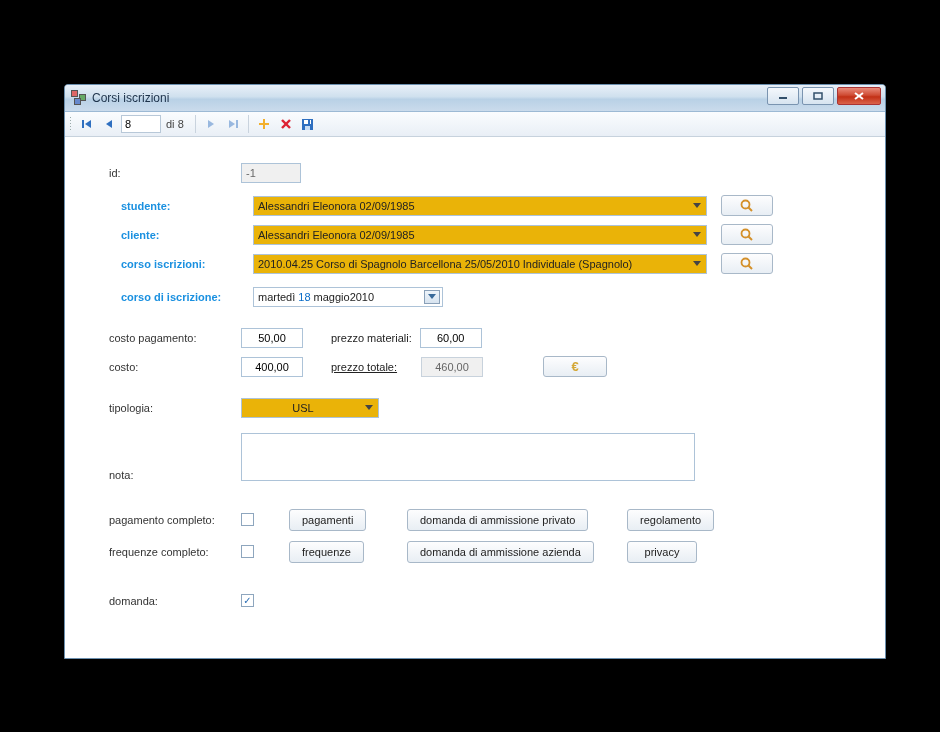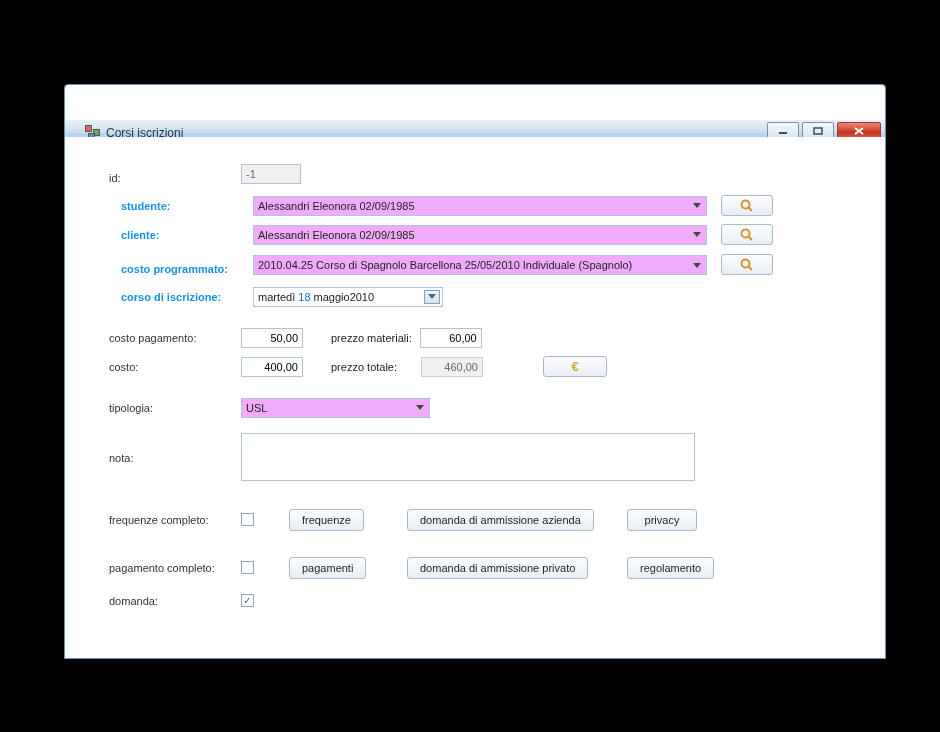--- a/index.html
+++ b/index.html
@@ -24,23 +24,22 @@
     box-shadow: 3px 3px 10px rgba(0,0,0,0.5);
     border-radius: 4px 4px 0 0;
     overflow: hidden;
   }
   .titlebar {
     height: 27px;
     background: linear-gradient(#e9f0f8, #cfe0ee 45%, #b9d1e6 55%, #cadbec);
     border-bottom: 1px solid #9cb9d4;
     display: flex;
     align-items: center;
-    padding: 0 2px 0 20px;
+    padding: 0 2px 0 6px;
     position: relative;
-    margin-top: 35px;
   }
   .app-icon {
     width: 16px; height: 16px;
     margin-right: 5px;
     position: relative;
     display: inline-block;
   }
   .app-icon .sq { position:absolute; width:7px; height:7px; border:1px solid #555; }
   .app-icon .sq1 { left:0; top:0; background:#d66; }
   .app-icon .sq2 { left:8px; top:4px; background:#6a6; }
@@ -105,55 +104,55 @@
     padding: 24px 20px 20px 44px;
     background: #fff;
   }
 
   .row {
     display: flex;
     align-items: center;
     margin-bottom: 6px;
     min-height: 23px;
   }
-  .row.spaced { margin-bottom: 10px; align-items: flex-end; }
+  .row.spaced { margin-bottom: 10px; }
   .lbl {
     width: 132px;
     font-size: 11px;
     color: #333;
   }
   .lbl.blue { color: #1a90e0; font-weight: bold; margin-left: 12px; }
 
   .text-input {
     height: 20px;
     border: 1px solid #adc3d8;
     background: #fff;
     font-size: 11px;
     padding: 0 4px;
   }
   .text-input.ro { background: #f0f0f0; color:#666; border-color:#c8d2dc; }
-  .text-input.num { width: 62px; text-align:right; }
+  .text-input.num { width: 62px; text-align:center; }
   .text-input.id { width: 60px; background:#f0f0f0; color:#666; text-align:left; }
 
   .combo {
     height: 20px;
     border: 1px solid #adc3d8;
-    background: #f0abfc;
+    background: #eab308;
     font-size: 11px;
     display:flex; align-items:center;
     position: relative;
     padding: 0 18px 0 4px;
   }
   .combo .arrow {
     position:absolute; right:2px; top:2px;
     width:15px; height:14px;
     display:flex; align-items:center; justify-content:center;
   }
   .combo.wide { width: 454px; }
-  .combo.med  { width: 189px; }
+  .combo.med  { width: 138px; justify-content: center; }
 
   .search-btn {
     width: 52px; height: 21px;
     margin-left: 14px;
     border: 1px solid #a8b8c8;
     border-radius: 3px;
     background: linear-gradient(#fdfdfe,#e8eef4);
     display:flex; align-items:center; justify-content:center;
   }
 
@@ -343,21 +342,21 @@
       </div>
       <div class="search-btn">
         <svg width="14" height="14">
             <circle cx="5.5" cy="5.5" r="4" fill="none" stroke="#d4902a" stroke-width="1.8"></circle>
             <line x1="8.5" y1="8.5" x2="12" y2="12" stroke="#d4902a" stroke-width="2"></line>
           </svg>
       </div>
     </div>
 
     <div class="row spaced">
-      <span class="lbl blue">costo programmato:</span>
+      <span class="lbl blue">corso iscrizioni:</span>
       <div class="combo wide">
         <span>2010.04.25 Corso di Spagnolo Barcellona 25/05/2010 Individuale (Spagnolo)</span>
         <span class="arrow">
             <svg width="8" height="5">
               <polygon points="0,0 8,0 4,5" fill="#444"></polygon>
             </svg>
           </span>
       </div>
       <div class="search-btn">
         <svg width="14" height="14">
@@ -385,59 +384,59 @@
     <div class="row">
       <span class="lbl">costo pagamento:</span>
       <input class="text-input num" value="50,00" style="">
       <span class="inline-lbl">prezzo materiali:</span>
       <input class="text-input num" value="60,00" style="">
     </div>
 
     <div class="row" style="margin-bottom:18px;">
       <span class="lbl">costo:</span>
       <input class="text-input num" value="400,00" style="">
-      <span class="inline-lbl" style="margin-left:28px; width:82px; display:inline-block;">prezzo totale:</span>
+      <span class="inline-lbl" style="margin-left:28px; width:82px; display:inline-block;text-decoration:underline;">prezzo totale:</span>
       <input class="text-input num ro" readonly="" value="460,00" style="">
       <div class="euro-btn">
         <span>€</span>
       </div>
     </div>
 
     <div class="row" style="margin-bottom:14px;">
       <span class="lbl">tipologia:</span>
       <div class="combo med">
         <span>USL</span>
         <span class="arrow">
             <svg width="8" height="5">
               <polygon points="0,0 8,0 4,5" fill="#444"></polygon>
             </svg>
           </span>
       </div>
     </div>
 
-    <div class="row" style="align-items:center; margin-bottom:28px;">
+    <div class="row" style="align-items:flex-end; margin-bottom:28px;">
       <span class="lbl" style="padding-top:2px;">nota:</span>
       <textarea class="textarea" style=""></textarea>
+    </div>
+
+    <div class="act-row">
+      <span class="lbl">pagamento completo:</span>
+      <span class="chkcell"><span class="chk"></span></span>
+      <span class="btn-col1"><span class="act-btn">pagamenti</span></span>
+      <span class="btn-col2"><span class="act-btn" style="min-width:180px">domanda di ammissione privato</span></span>
+      <span class="btn-col3"><span class="act-btn">regolamento</span></span>
     </div>
 
     <div class="act-row" style="margin-bottom:26px;">
       <span class="lbl">frequenze completo:</span>
       <span class="chkcell"><span class="chk"></span></span>
       <span class="btn-col1"><span class="act-btn">frequenze</span></span>
       <span class="btn-col2"><span class="act-btn" style="min-width:180px">domanda di ammissione azienda</span></span>
       <span class="btn-col3"><span class="act-btn">privacy</span></span>
     </div>
 
-    <div class="act-row">
-      <span class="lbl">pagamento completo:</span>
-      <span class="chkcell"><span class="chk"></span></span>
-      <span class="btn-col1"><span class="act-btn">pagamenti</span></span>
-      <span class="btn-col2"><span class="act-btn" style="min-width:180px">domanda di ammissione privato</span></span>
-      <span class="btn-col3"><span class="act-btn">regolamento</span></span>
-    </div>
-
     <div class="row">
       <span class="lbl">domanda:</span>
       <span class="chk" id="attivo-chk">✓</span>
     </div>
 
   </div>
 </div>
 
 </body></html>

